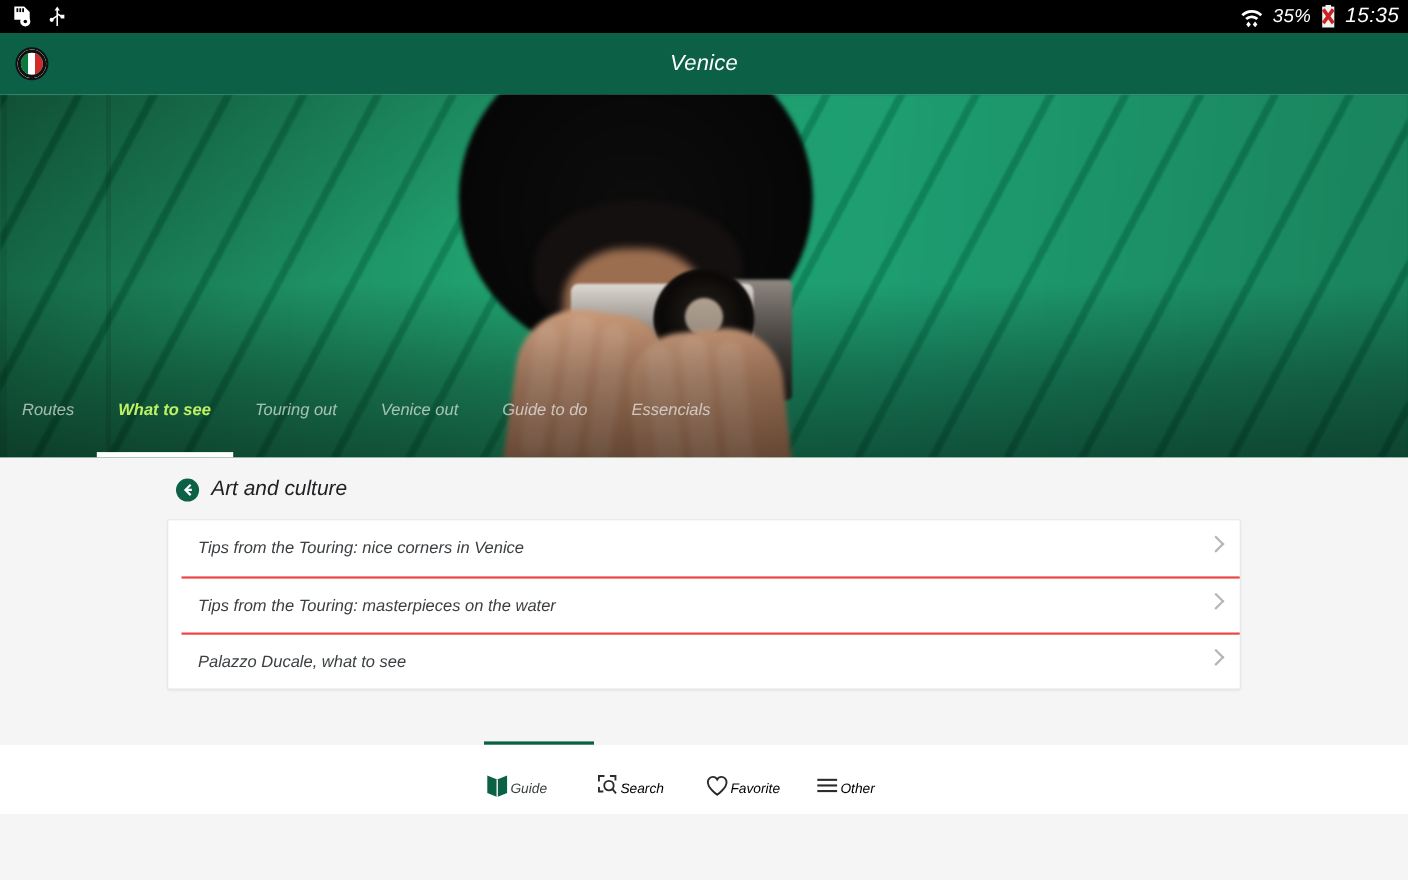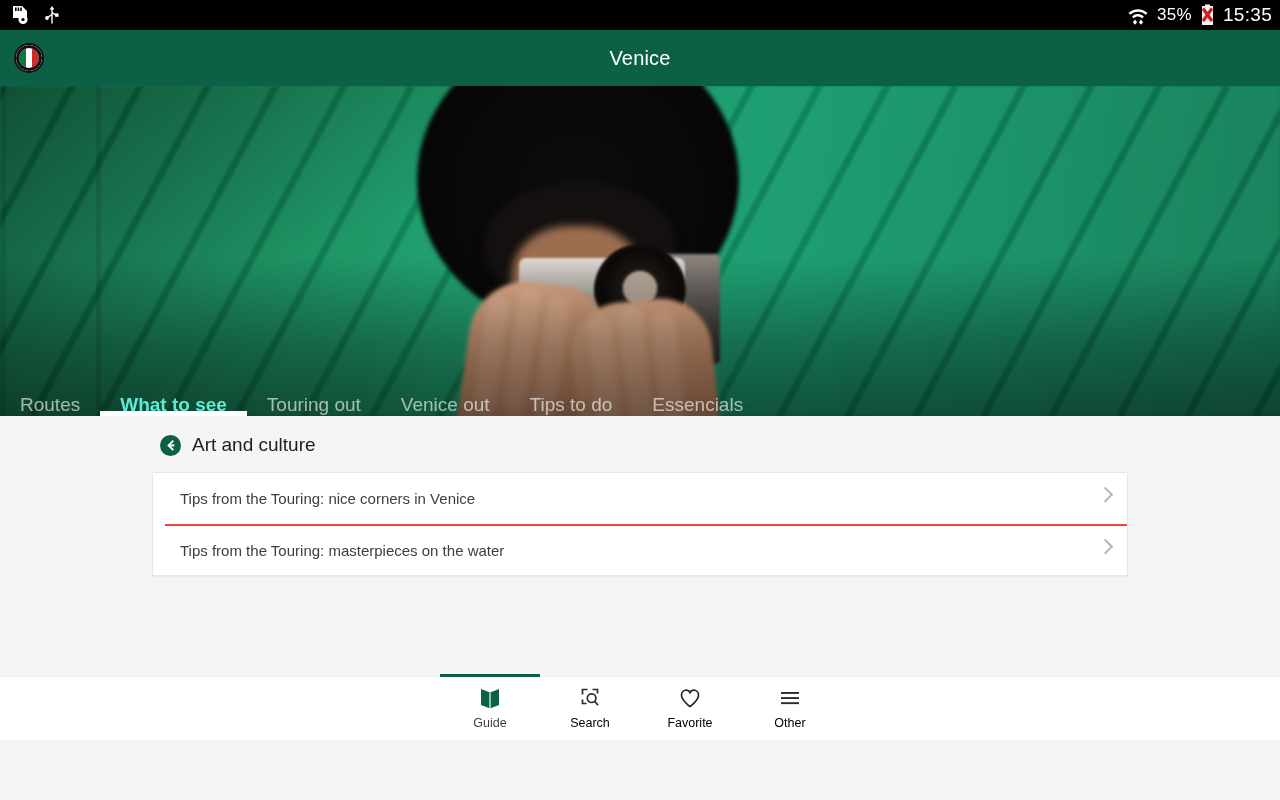--- a/index.html
+++ b/index.html
@@ -2,21 +2,21 @@
 <html><head>
 <meta charset="utf-8">
 <style>
   * { margin:0; padding:0; box-sizing:border-box; }
   html, body {
     width:1280px; height:800px;
     font-family:"Liberation Sans", sans-serif;
     background:#f5f5f5;
     overflow:hidden;
   }
-  #app { position:relative; width:1280px; height:740px; }
+  #app { position:relative; width:1280px; height:740px;font-style:italic; }
 
   
   .statusbar{
     position:absolute; top:0; left:0; width:1280px; height:30px;
     background:#000; color:#fff;
     display:flex; align-items:center; justify-content:space-between;
     padding:0 8px 0 10px;
   }
   .sb-left{ display:flex; align-items:center; gap:12px; }
   .sb-right{ display:flex; align-items:center; gap:7px; }
@@ -121,25 +121,25 @@
     position:absolute; inset:0;
     background:linear-gradient(to bottom, rgba(0,0,0,0) 52%, rgba(0,0,0,.30) 78%, rgba(0,0,0,.48) 100%);
   }
 
   
   .tabs{
     position:absolute; left:0; bottom:0; width:1280px; height:52px;
     display:flex; align-items:center;
   }
   .tab{
-    position:relative; height:52px; display:flex; align-items:flex-end;
-    color:rgba(255,255,255,.62); font-size:19px; font-weight:400;
+    position:relative; height:52px; display:flex; align-items:flex-start;
+    color:rgba(255,255,255,.62); font-size:15px; font-weight:400;
     padding:0 20px; white-space:nowrap;
   }
-  .tab.active{ color:#5eead4; font-weight:bold; }
+  .tab.active{ color:#bef264; font-weight:bold; }
   .tab.active:after{
     content:""; position:absolute; left:0; right:0; bottom:0;
     height:5px; background:#fff;
   }
 
   
   .content{
     position:absolute; top:416px; left:0; width:1280px; height:320px;
     background:#f5f5f5;
   }
@@ -175,21 +175,21 @@
   }
 
   
   .bottomnav{
     position:absolute; left:0; bottom:0; width:1280px; height:64px;
     background:#fff; display:flex; justify-content:center; align-items:flex-start;
     border-top:1px solid #f0f0f0;
   }
   .navitem{
     width:100px; height:64px; position:relative;
-    display:flex; flex-direction:column; align-items:center;
+    display:flex; flex-direction:row; align-items:center;
     padding-top:9px; cursor:pointer;
   }
   .navitem .navlabel{
     font-size:12.5px; color:#000000; margin-top:6px;
   }
   .navitem.active .navlabel{ color:#3c4043; }
   .navitem.active:before{
     content:""; position:absolute; top:-3px; left:0; width:100px; height:3px;
     background:#0b6045;
   }
@@ -272,21 +272,21 @@
       <div class="tab active">
           <span>What to see</span>
         </div>
       <div class="tab">
           <span>Touring out</span>
         </div>
       <div class="tab">
           <span>Venice out</span>
         </div>
       <div class="tab">
-          <span>Tips to do</span>
+          <span>Guide to do</span>
         </div>
       <div class="tab">
           <span>Essencials</span>
         </div>
     </div>
   </div>
 
   <div class="content">
     <div class="section-head">
       <div class="back-circle">
@@ -300,20 +300,24 @@
 
     <div class="card">
       <div class="row">
         <span class="row-label">Tips from the Touring: nice corners in Venice</span>
         <span class="chev"></span>
       </div>
       <div class="row">
         <span class="row-label">Tips from the Touring: masterpieces on the water</span>
         <span class="chev"></span>
       </div>
+      <div class="row">
+        <span class="row-label">Palazzo Ducale, what to see</span>
+        <span class="chev"></span>
+      </div>
     </div>
   </div>
 
   <div class="bottomnav">
 
     <div class="navitem active">
       <svg class="navicon" viewBox="0 0 24 24">
         <path d="M3 3 L12 6.6 L21 3 L21 19 L12 22.5 L3 19 Z" fill="#0b6045"></path>
         <path d="M12 6.6 L12 22.5" stroke="#ffffff" stroke-width="1.2"></path>
       </svg>

